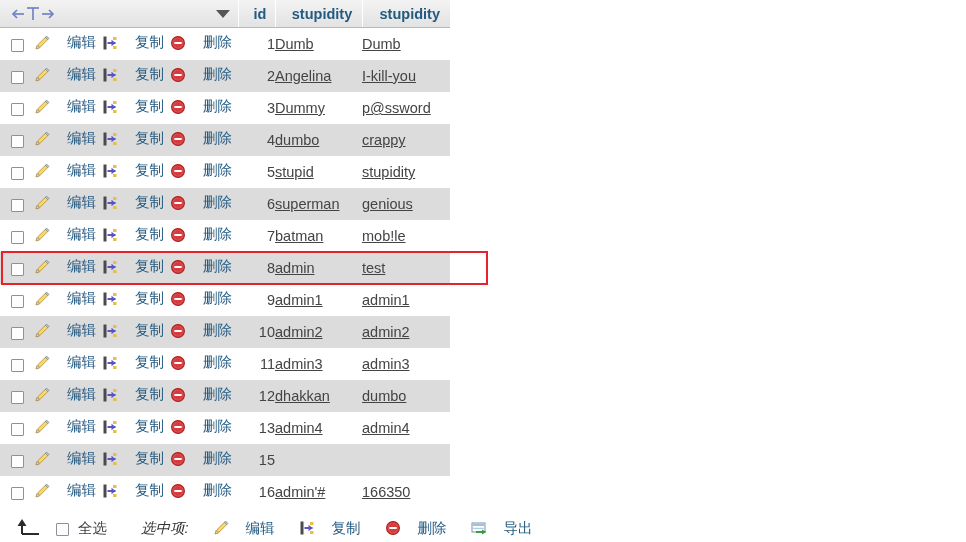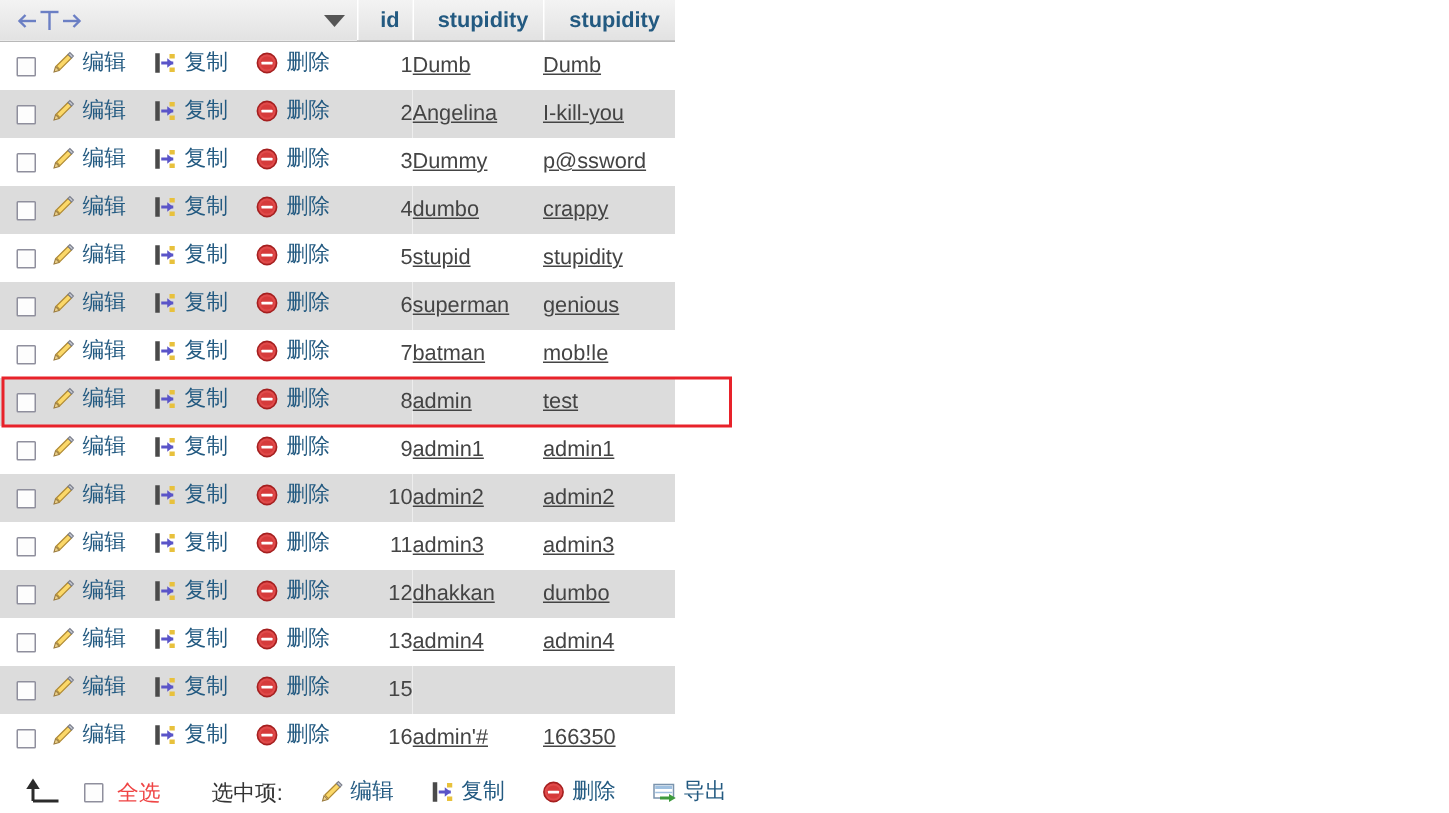--- a/index.html
+++ b/index.html
@@ -95,21 +95,21 @@
 
   td.cell-check   { text-align: center; }
   td.cell-action  { padding-left: 2px; }
   td.cell-id      { text-align: right; padding-right: 7px; color: #444; }
   td.cell-val     { padding-left: 7px; text-decoration: underline; }
 
   
   .act {
     display: inline-flex;
     align-items: center;
-    gap: 5px;
+    gap: 17px;
     color: #235a81;
     text-decoration: none;
     font-size: 14.5px;
     line-height: 1;
     white-space: nowrap;
   }
   .act .lbl { color: #235a81; }
 
   
   .cb {
@@ -149,26 +149,27 @@
     height: 28px;
     display: flex;
     align-items: center;
     font-size: 14.5px;
     white-space: nowrap;
   }
   .bb-arrow { margin-left: 14px; display: inline-block; width: 28px; height: 20px; }
   .bb-check { margin-left: 14px; }
   .bb-selectall {
     margin-left: 9px;
-    color: #ef4444;
+    color: #404040;
     text-decoration: none;
     font-size: 14.5px;
   }
   .bb-withsel {
     margin-left: 34px;
+    font-style: italic;
     color: #333333;
     font-size: 14.5px;
   }
   .bb-act { margin-left: 24px; }
   .bb-act:first-of-type { margin-left: 22px; }
 </style>
 </head>
 <body>
 
 <div class="results-wrap">

